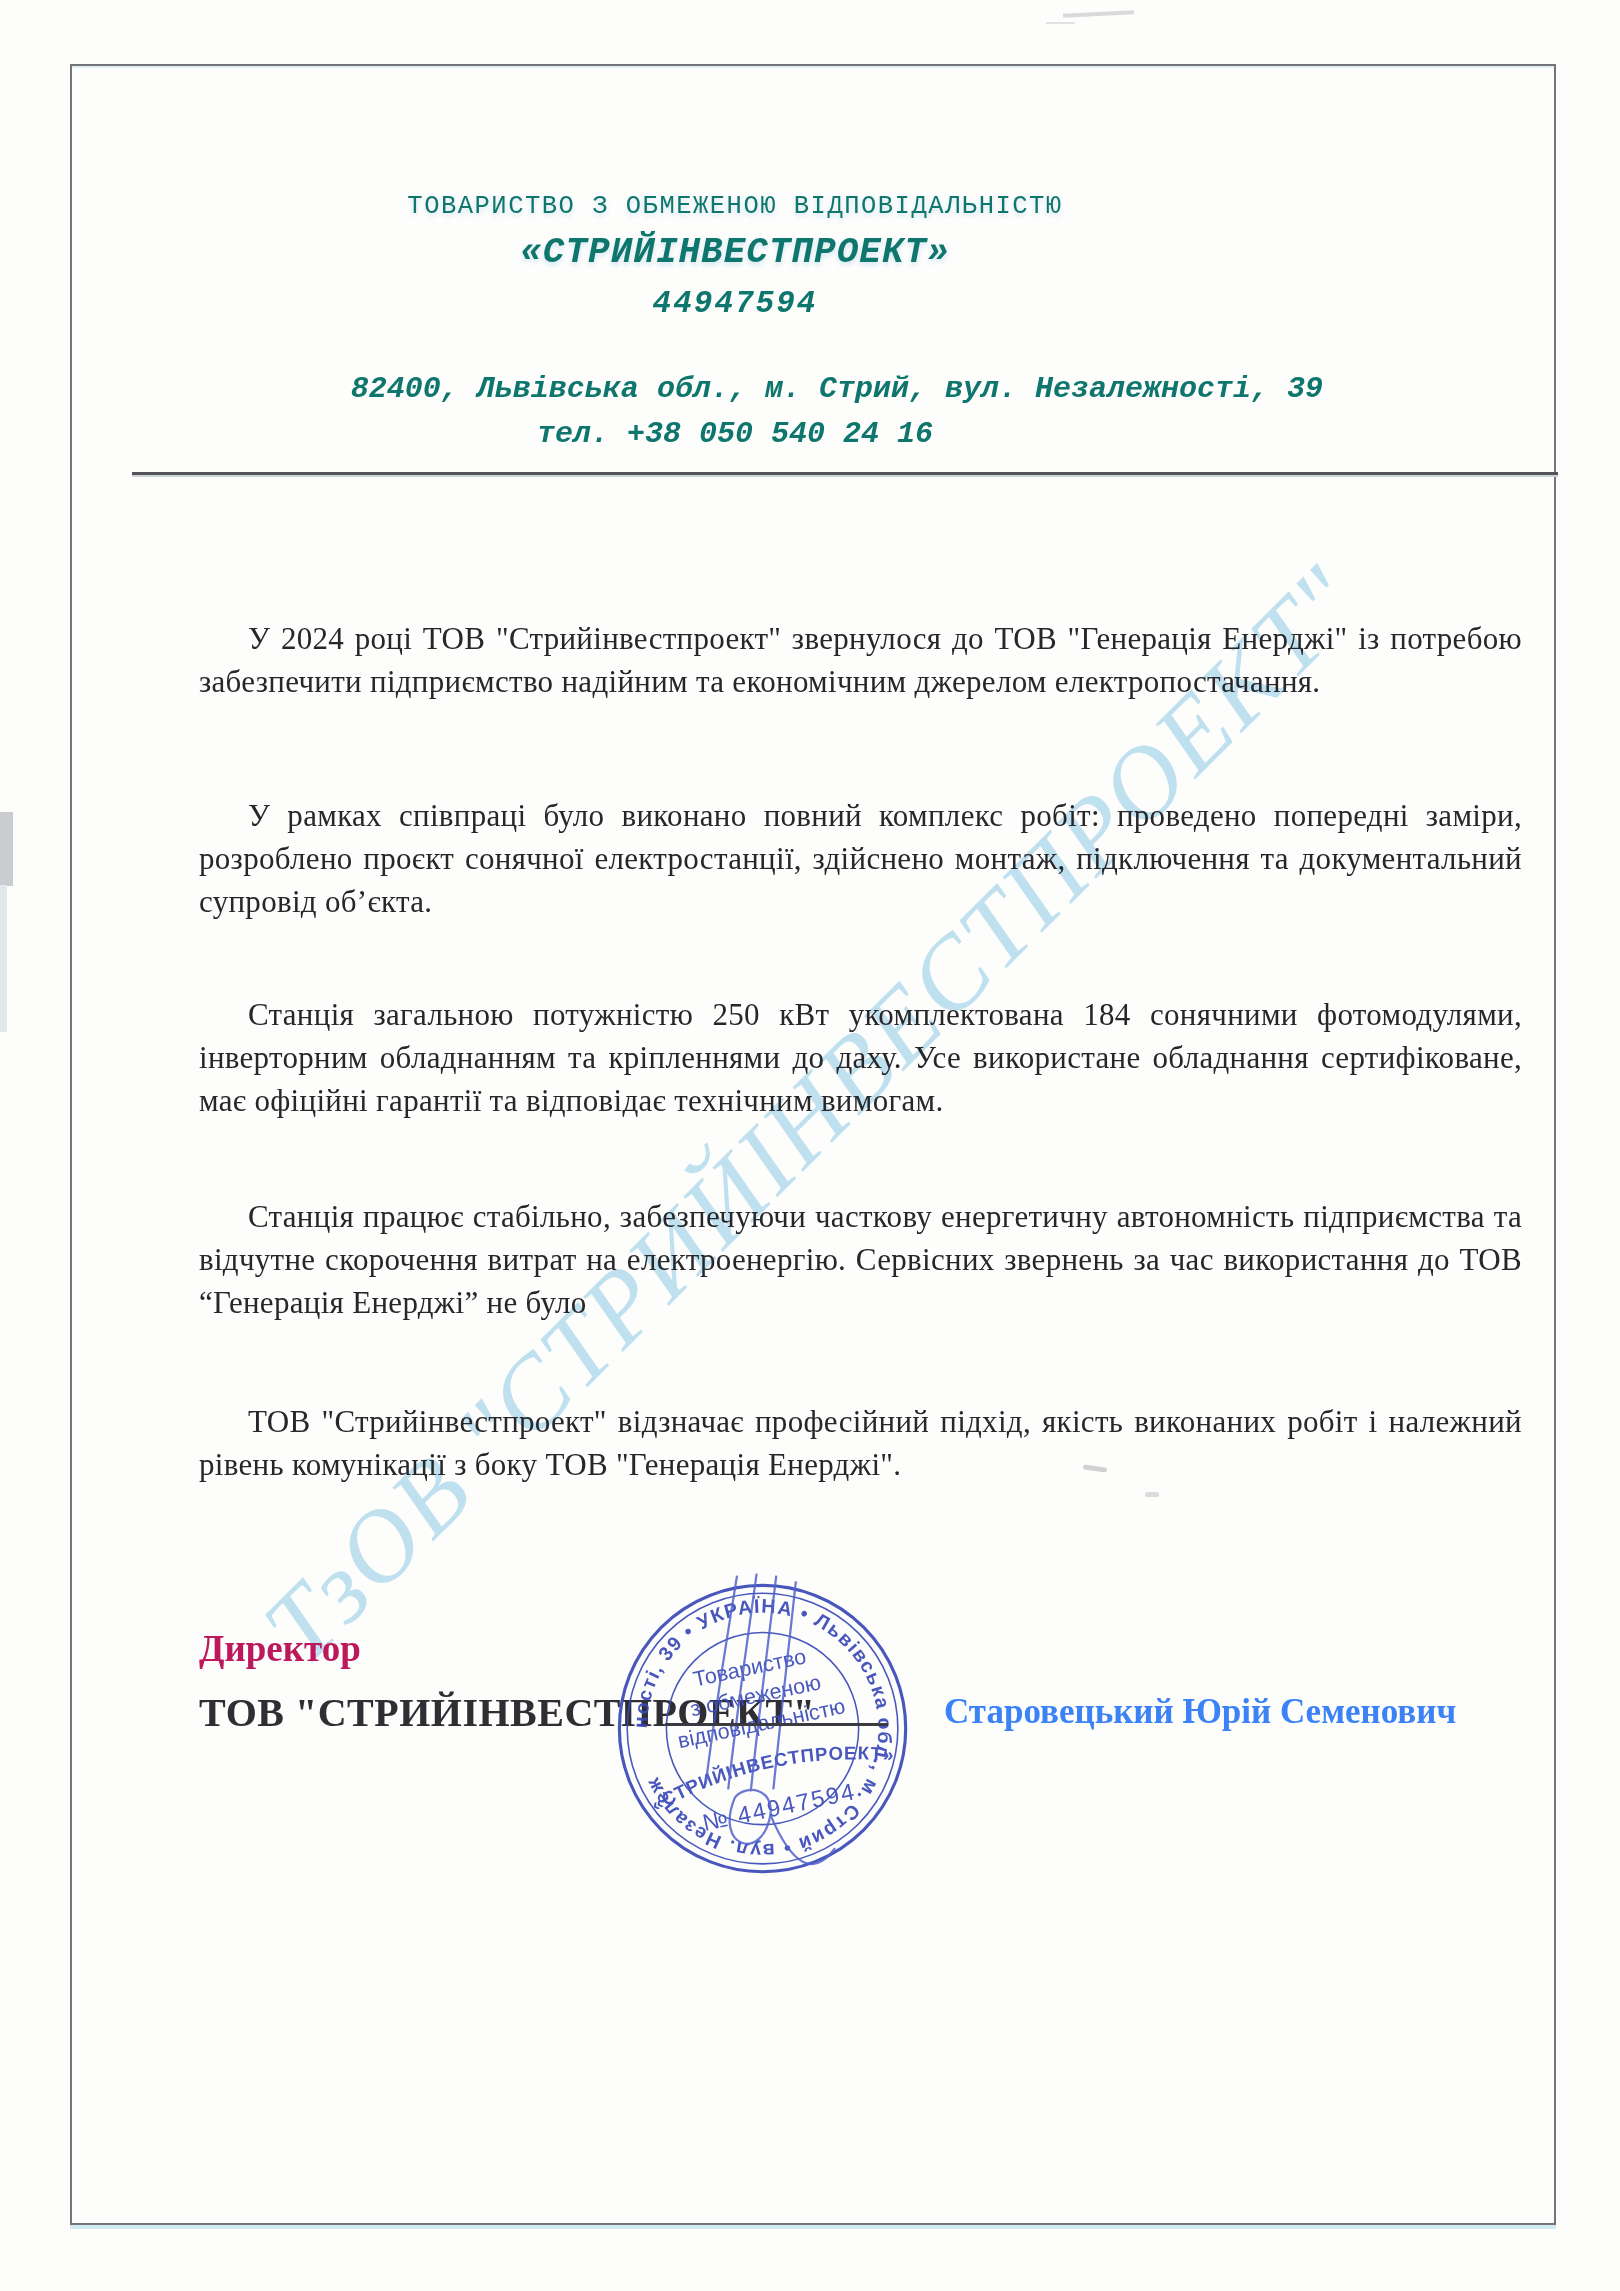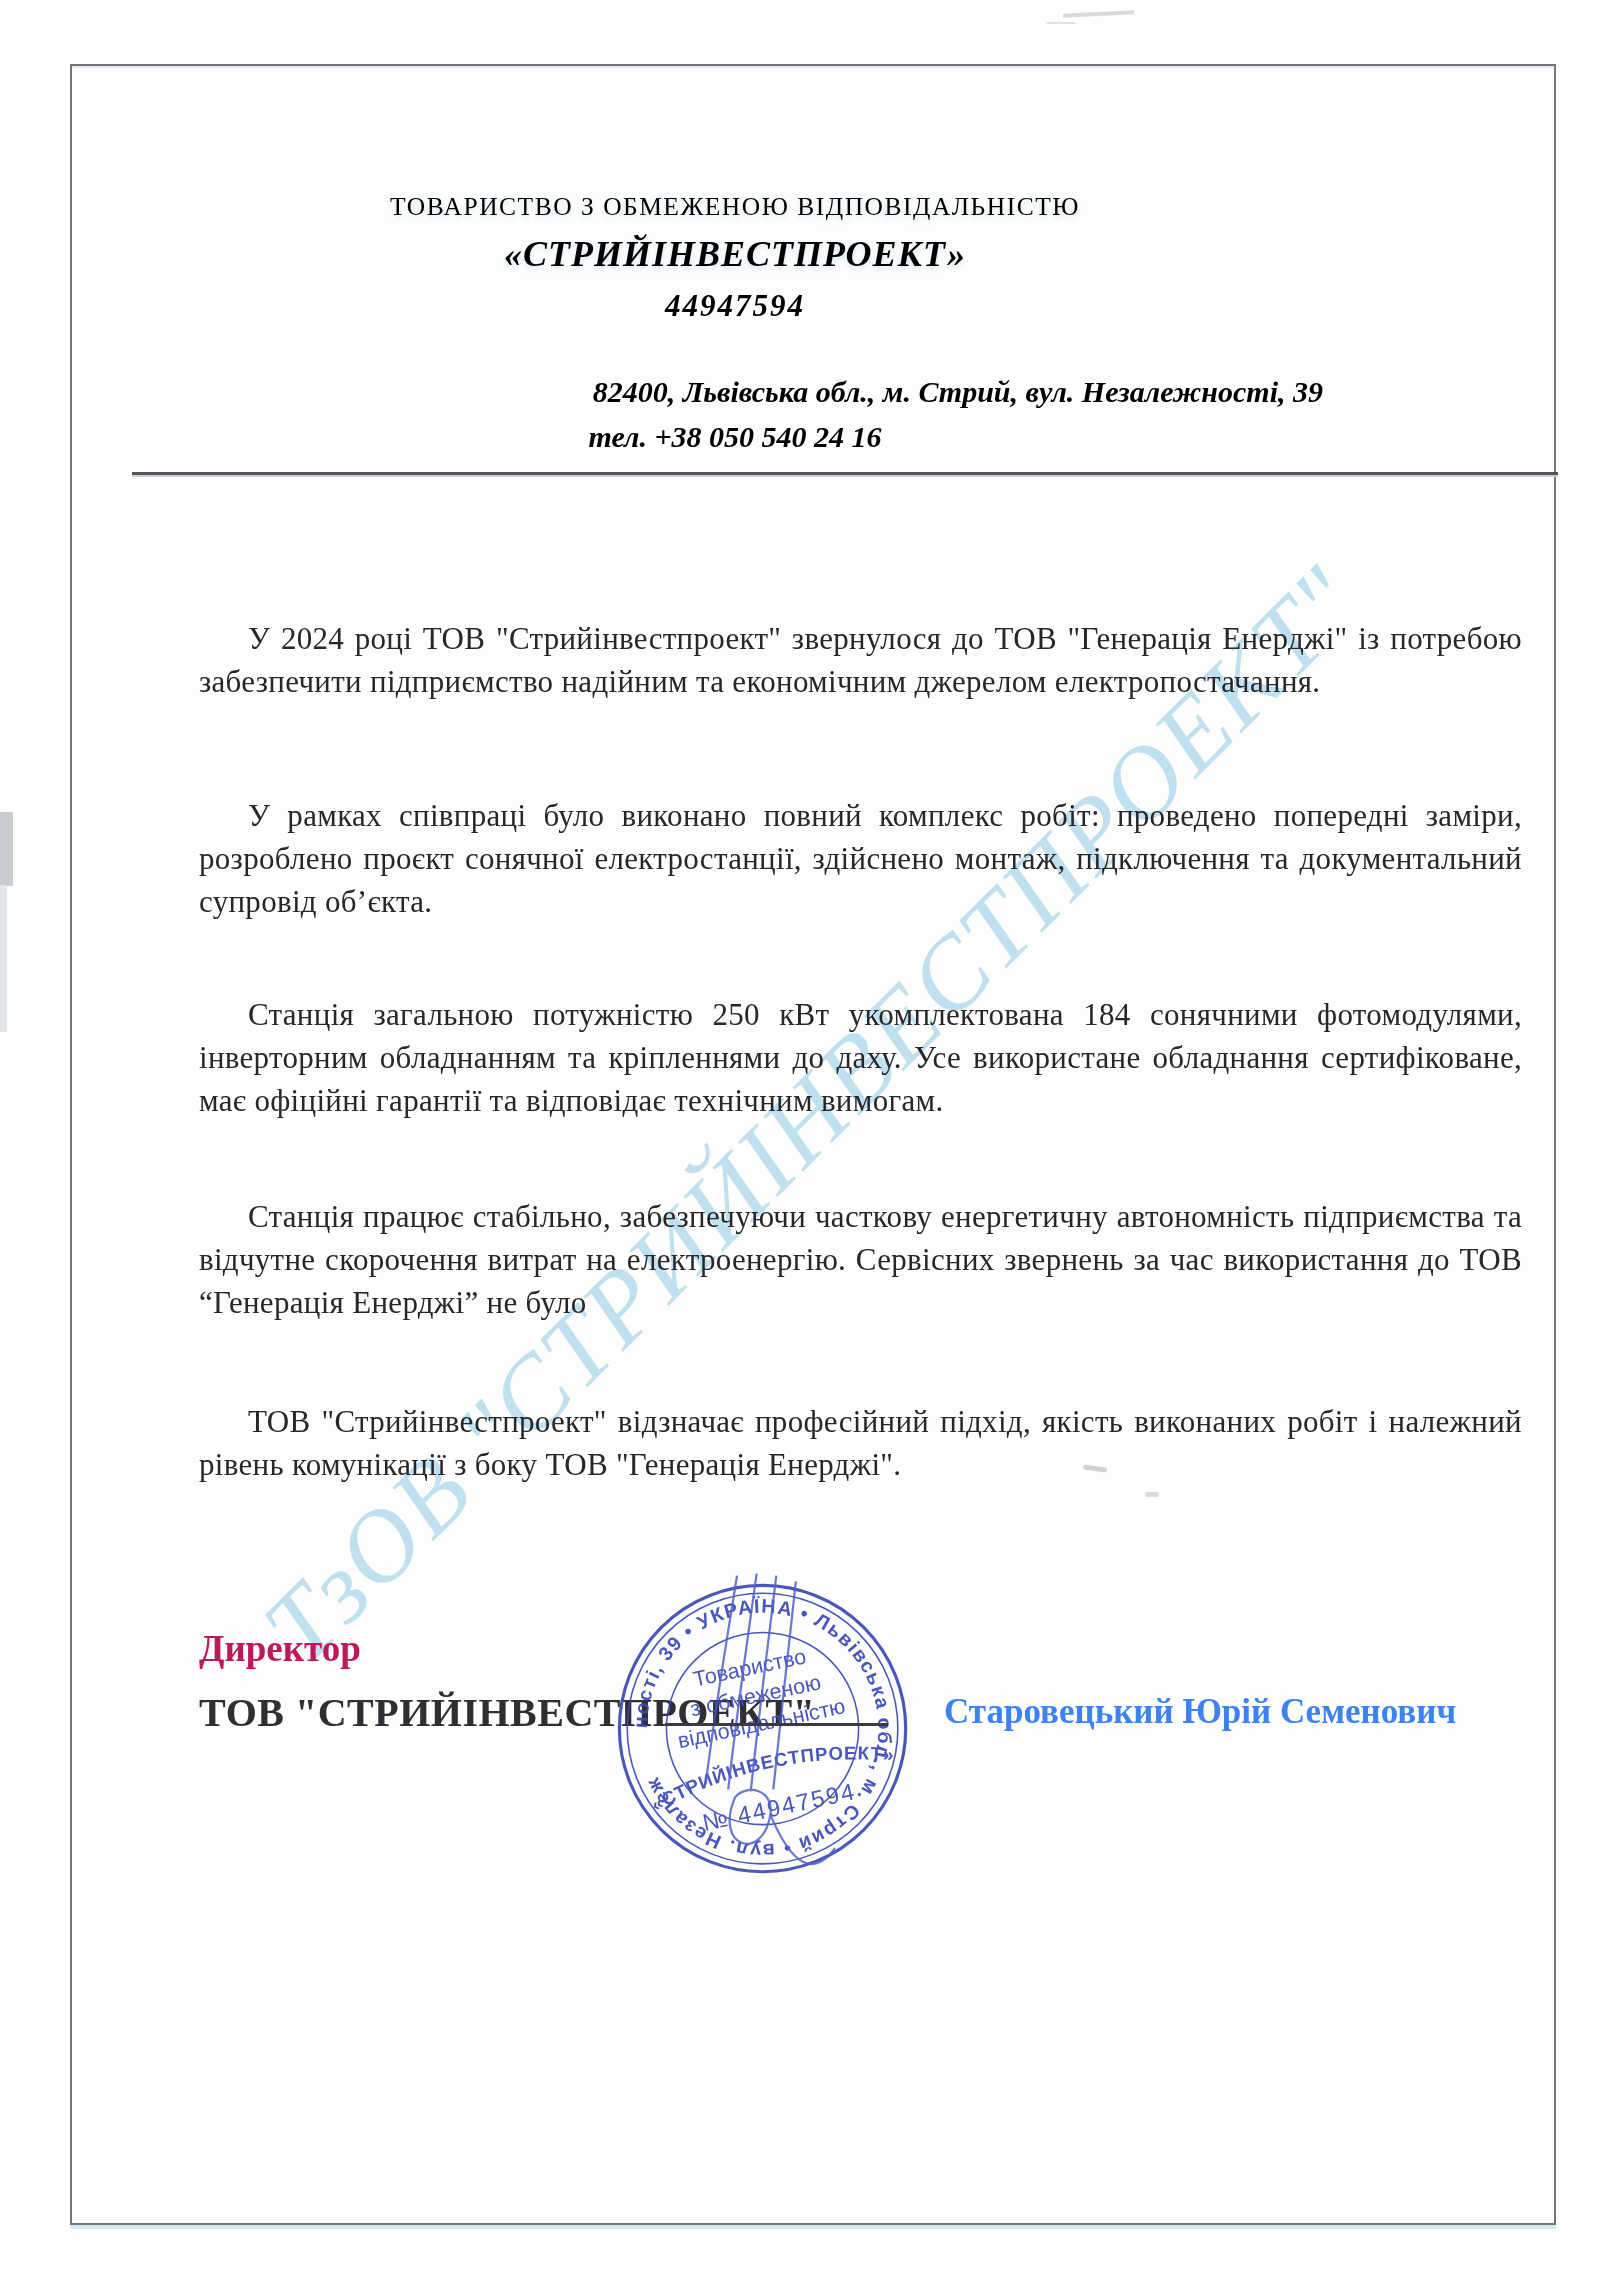--- a/index.html
+++ b/index.html
@@ -11,21 +11,21 @@
     font-family:"Liberation Serif","DejaVu Serif",serif;
     color:#26262b;
   }
   .frame{
     position:absolute;left:70px;top:64px;width:1482px;height:2157px;
     border:2px solid #757577;
     box-shadow:0 3.9px 0 rgba(173,216,235,.55), inset 0 2px 0 rgba(190,225,240,.45);
   }
   .letterhead{
     position:absolute;left:147px;top:192px;width:1176px;
-    text-align:center;color:#000000;z-index:2;
+    text-align:center;color:#0f766e;z-index:2;font-family:Liberation Mono, monospace;
   }
   .org-type{
     font-size:25.5px;letter-spacing:1.5px;font-weight:400;
     text-shadow:0 2.9px 4.9px rgba(165,205,228,.45);
   }
   .org-name{
     margin-top:10.8px;font-size:36px;font-weight:bold;font-style:italic;letter-spacing:1px;
     text-shadow:0 2.9px 4.9px rgba(165,205,228,.45);
   }
   .edrpou{margin-top:13px;font-size:31px;font-weight:bold;font-style:italic;letter-spacing:2px;}

